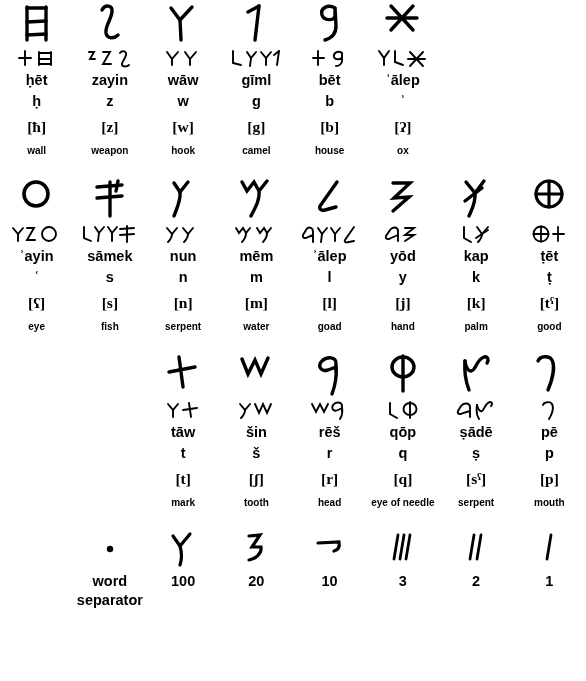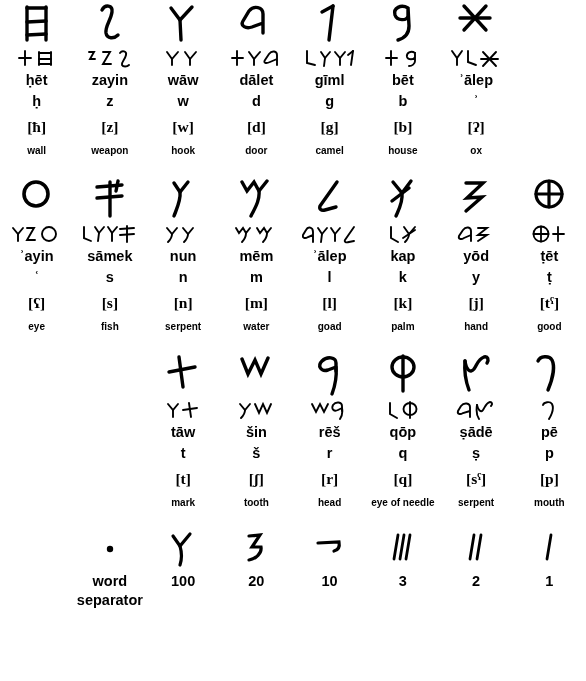--- a/index.html
+++ b/index.html
@@ -179,44 +179,20 @@
         </g>
           </svg>
       </div>
       <div class="name">wāw</div>
       <div class="translit">w</div>
       <div class="ipa">[w]</div>
       <div class="meaning">hook</div>
     </div>
 
 
-    <div class="cell">
-      <div class="glyph-big">
-        <svg width="44" height="44" viewBox="0 0 44 44">
-            <g fill="none" stroke="#000" stroke-width="3.4" stroke-linecap="round">
-          <path d="M29 31 L29 12 C29 5, 20 3, 15 9 L9 19 C6 24, 12 27, 18 25 L29 21"></path>
-        </g>
-          </svg>
-      </div>
-      <div class="glyph-small">
-        <svg width="52" height="20" viewBox="0 0 52 20">
-            <g fill="none" stroke="#000" stroke-width="1.9" stroke-linecap="round">
-          <path d="M2 10 L13 10"></path>
-              <path d="M7 3 L7 17"></path>
-          <path d="M19 4 L24 11 L30 4"></path>
-              <path d="M24 11 L24 17"></path>
-          <path d="M47 17 L47 7 C47 3, 42 2, 39 6 L35 12 C33 15, 36 16, 40 14 L47 11"></path>
-        </g>
-          </svg>
-      </div>
-      <div class="name">dālet</div>
-      <div class="translit">d</div>
-      <div class="ipa">[d]</div>
-      <div class="meaning">door</div>
-    </div>
 
     <div class="cell">
       <div class="glyph-big">
         <svg width="44" height="44" viewBox="0 0 44 44">
             <g fill="none" stroke="#000" stroke-width="3.4" stroke-linecap="round">
           <path d="M14 10 L25 4"></path>
               <path d="M25 4 L21 38"></path>
         </g>
           </svg>
       </div>
@@ -423,62 +399,62 @@
       <div class="name">ʾālep</div>
       <div class="translit">l</div>
       <div class="ipa">[l]</div>
       <div class="meaning">goad</div>
     </div>
 
     <div class="cell">
       <div class="glyph-big">
         <svg width="44" height="44" viewBox="0 0 44 44">
             <g fill="none" stroke="#000" stroke-width="3.4" stroke-linecap="round">
+          <path d="M12 5 L29 5 L13 20 L28 19 L12 33"></path>
+        </g>
+          </svg>
+      </div>
+      <div class="glyph-small">
+        <svg width="44" height="20" viewBox="0 0 44 20">
+            <g fill="none" stroke="#000" stroke-width="1.9" stroke-linecap="round">
+          <path d="M17 17 L17 7 C17 3, 12 2, 9 6 L5 12 C4 15, 7 16, 10 14 L17 11"></path>
+          <path d="M24 4 L33 4 L24 11 L33 11 L24 17"></path>
+        </g>
+          </svg>
+      </div>
+      <div class="name">yōd</div>
+      <div class="translit">y</div>
+      <div class="ipa">[j]</div>
+      <div class="meaning">hand</div>
+    </div>
+
+    <div class="cell">
+      <div class="glyph-big">
+        <svg width="44" height="44" viewBox="0 0 44 44">
+            <g fill="none" stroke="#000" stroke-width="3.4" stroke-linecap="round">
           <path d="M12 4 L21 15 L30 3"></path>
               <path d="M21 15 C22 24, 18 31, 15 38"></path>
           <path d="M11 23 L28 10"></path>
         </g>
           </svg>
       </div>
       <div class="glyph-small">
         <svg width="44" height="20" viewBox="0 0 44 20">
             <g fill="none" stroke="#000" stroke-width="1.9" stroke-linecap="round">
           <path d="M10 3 L10 14 L17 18"></path>
           <path d="M23 3 L28 10 L34 3"></path>
               <path d="M28 10 C28 14, 26 16, 24 18"></path>
           <path d="M22 14 L34 6"></path>
         </g>
           </svg>
       </div>
       <div class="name">kap</div>
       <div class="translit">k</div>
       <div class="ipa">[k]</div>
       <div class="meaning">palm</div>
-    </div>
-
-    <div class="cell">
-      <div class="glyph-big">
-        <svg width="44" height="44" viewBox="0 0 44 44">
-            <g fill="none" stroke="#000" stroke-width="3.4" stroke-linecap="round">
-          <path d="M12 5 L29 5 L13 20 L28 19 L12 33"></path>
-        </g>
-          </svg>
-      </div>
-      <div class="glyph-small">
-        <svg width="44" height="20" viewBox="0 0 44 20">
-            <g fill="none" stroke="#000" stroke-width="1.9" stroke-linecap="round">
-          <path d="M17 17 L17 7 C17 3, 12 2, 9 6 L5 12 C4 15, 7 16, 10 14 L17 11"></path>
-          <path d="M24 4 L33 4 L24 11 L33 11 L24 17"></path>
-        </g>
-          </svg>
-      </div>
-      <div class="name">yōd</div>
-      <div class="translit">y</div>
-      <div class="ipa">[j]</div>
-      <div class="meaning">hand</div>
     </div>
 
     <div class="cell">
       <div class="glyph-big">
         <svg width="44" height="44" viewBox="0 0 44 44">
             <g fill="none" stroke="#000" stroke-width="3.2" stroke-linecap="round">
           <circle cx="22" cy="16" r="13"></circle>
           <path d="M9 16 L35 16"></path>
               <path d="M22 3 L22 29"></path>
         </g>

